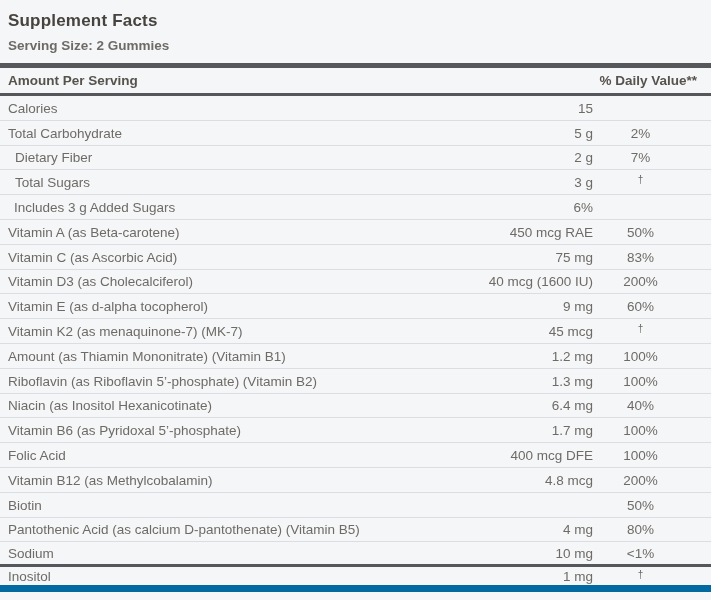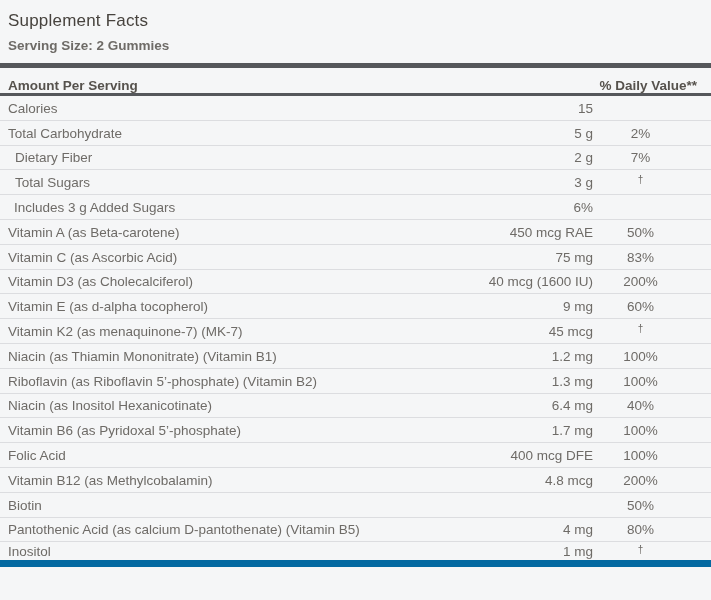--- a/index.html
+++ b/index.html
@@ -6,36 +6,36 @@
   body {
     width:711px; height:600px;
     background:#f5f6f7;
     font-family:"Liberation Sans", sans-serif;
     overflow:hidden;
   }
   .panel { position:relative; width:711px; height:600px; }
 
   .title {
     padding:11px 14px 0 8px;
-    font-size:17px; font-weight:normal;
+    font-size:17px; font-weight:bold;
     color:var(--title-color,#47433e);
     letter-spacing:.2px;
   }
   .serving {
     padding:7px 8px 0 8px;
     font-size:13.5px;
     color:var(--text-color,#6e6b67);
     font-weight:bold;
   }
 
   .bar-thick { height:5px; background:var(--dark,#55575b); margin-top:10px; }
   .bar-med   { height:3px; background:var(--dark,#55575b); }
 
   .header-row {
-    display:flex; justify-content:space-between; align-items:flex-end;
+    display:flex; justify-content:space-between; align-items:center;
     height:25px; padding:0 14px 0 8px;
     font-size:13.5px; font-weight:bold;
     color:var(--header-color,#56524d);
   }
 
   .row {
     position:relative; height:24.8px;
     box-sizing:border-box;
     border-bottom:1px solid var(--light,#dcdde0);
     font-size:13.5px; color:var(--text-color,#6e6b67);
@@ -119,21 +119,21 @@
         <span class="name indent-0">Vitamin E (as d-alpha tocopherol)</span>
         <span class="amt">9 mg</span>
         <span class="dv">60%</span>
       </div>
       <div class="row">
         <span class="name indent-0">Vitamin K2 (as menaquinone-7) (MK-7)</span>
         <span class="amt">45 mcg</span>
         <span class="dv dagger">†</span>
       </div>
       <div class="row">
-        <span class="name indent-0">Niacin (as Thiamin Mononitrate) (Vitamin B1)</span>
+        <span class="name indent-0">Amount (as Thiamin Mononitrate) (Vitamin B1)</span>
         <span class="amt">1.2 mg</span>
         <span class="dv">100%</span>
       </div>
       <div class="row">
         <span class="name indent-0">Riboflavin (as Riboflavin 5’-phosphate) (Vitamin B2)</span>
         <span class="amt">1.3 mg</span>
         <span class="dv">100%</span>
       </div>
       <div class="row">
         <span class="name indent-0">Niacin (as Inositol Hexanicotinate)</span>
@@ -157,19 +157,24 @@
       </div>
       <div class="row">
         <span class="name indent-0">Biotin</span>
         <span class="dv">50%</span>
       </div>
       <div class="row">
         <span class="name indent-0">Pantothenic Acid (as calcium D-pantothenate) (Vitamin B5)</span>
         <span class="amt">4 mg</span>
         <span class="dv">80%</span>
       </div>
+      <div class="row thick-after">
+        <span class="name indent-0">Sodium</span>
+        <span class="amt">10 mg</span>
+        <span class="dv">&lt;1%</span>
+      </div>
       <div class="row">
         <span class="name indent-0">Inositol</span>
         <span class="amt">1 mg</span>
         <span class="dv dagger">†</span>
       </div>
     </div>
 </div>
 
 </body></html>

